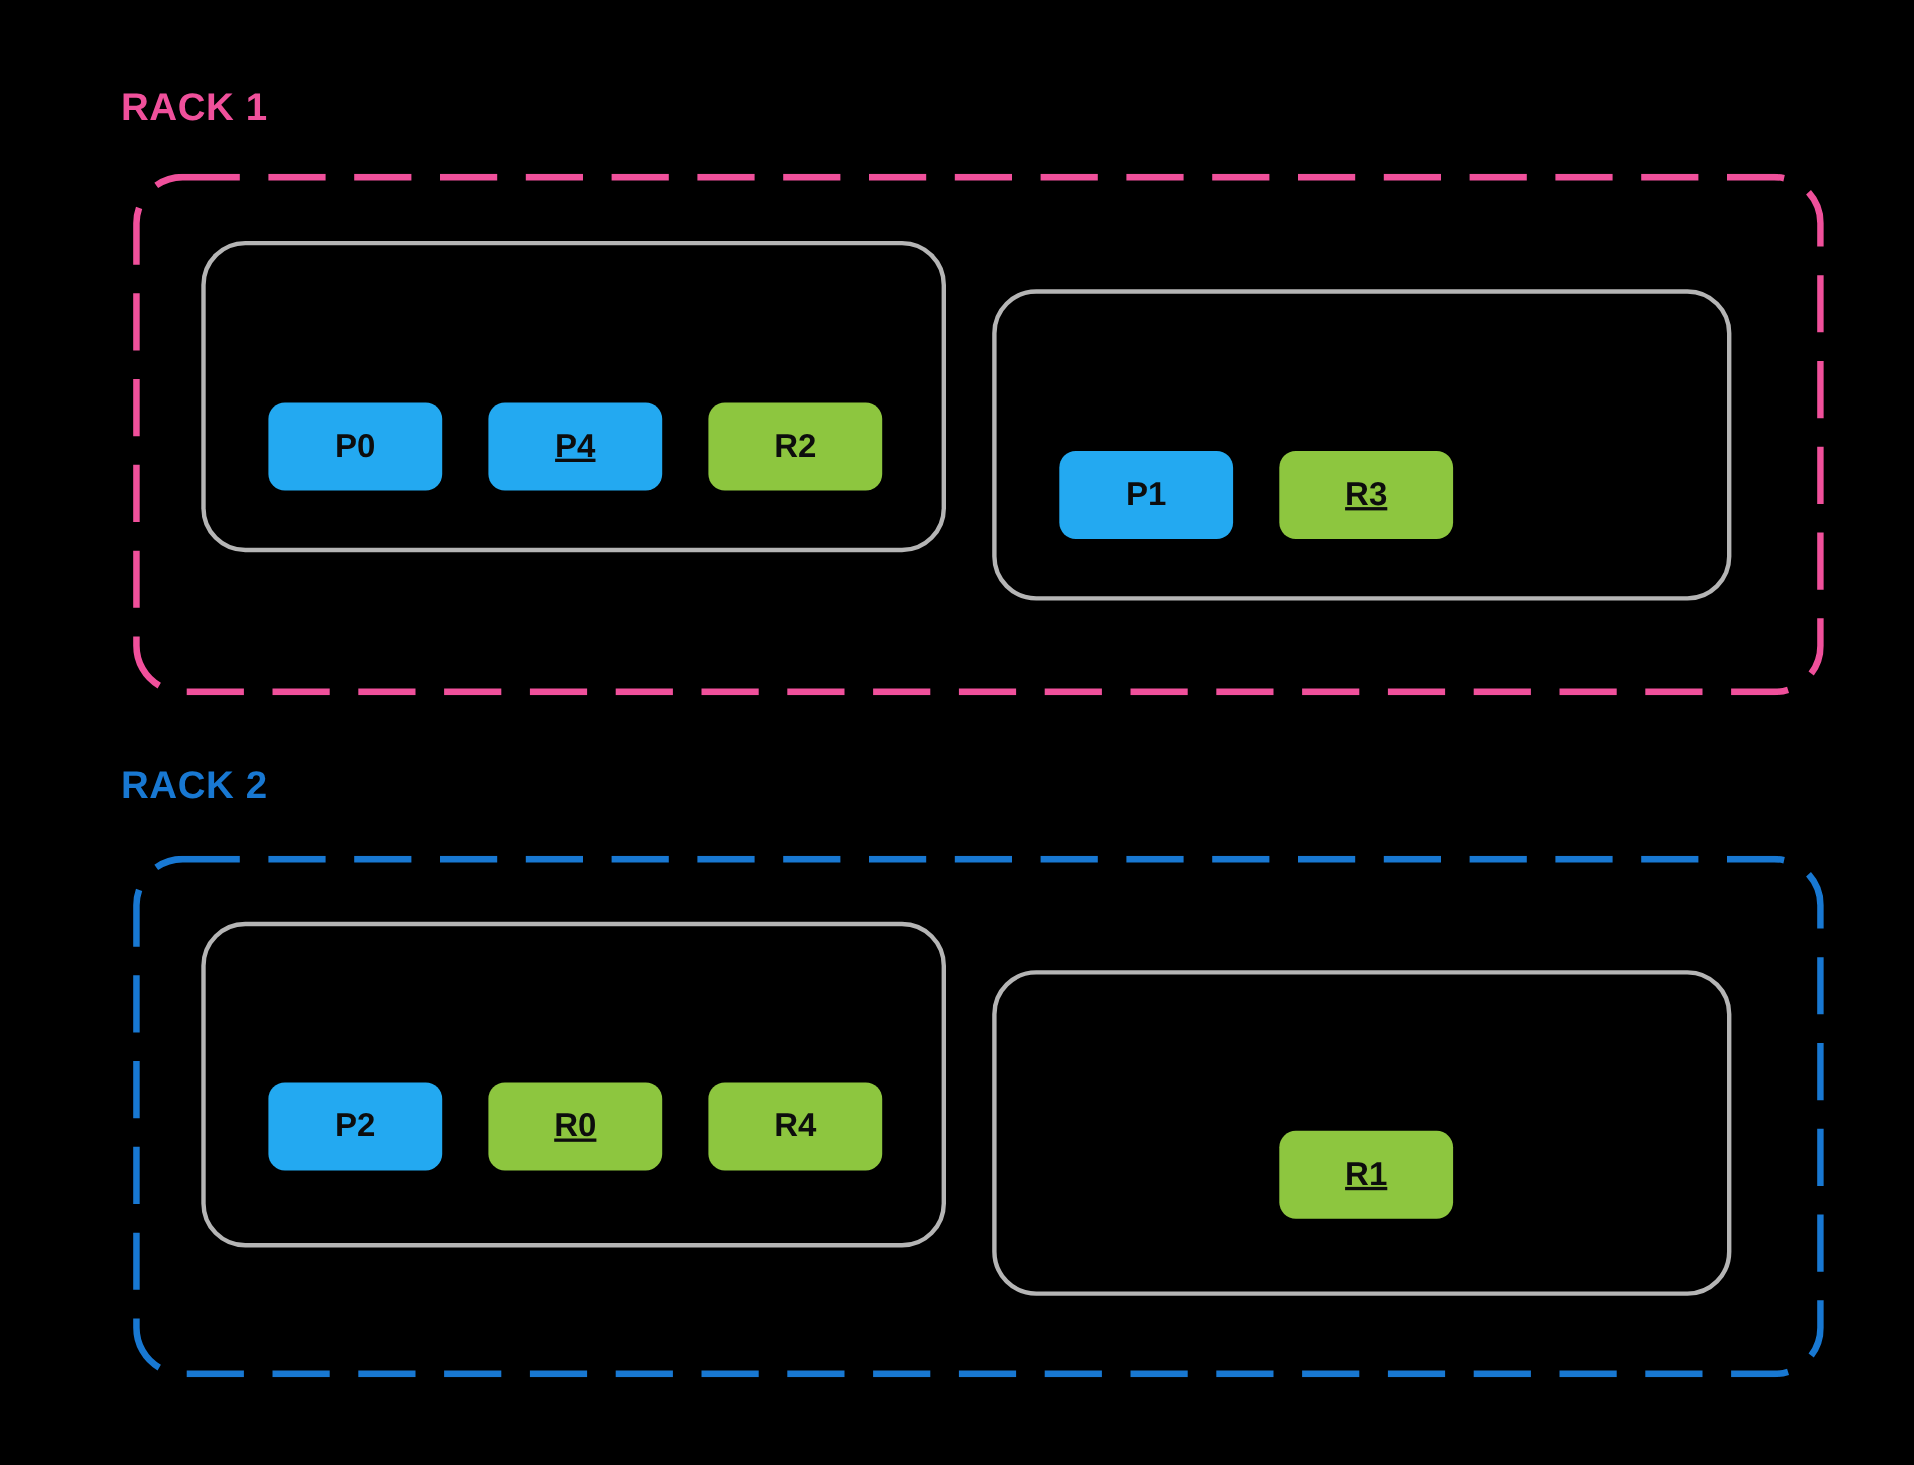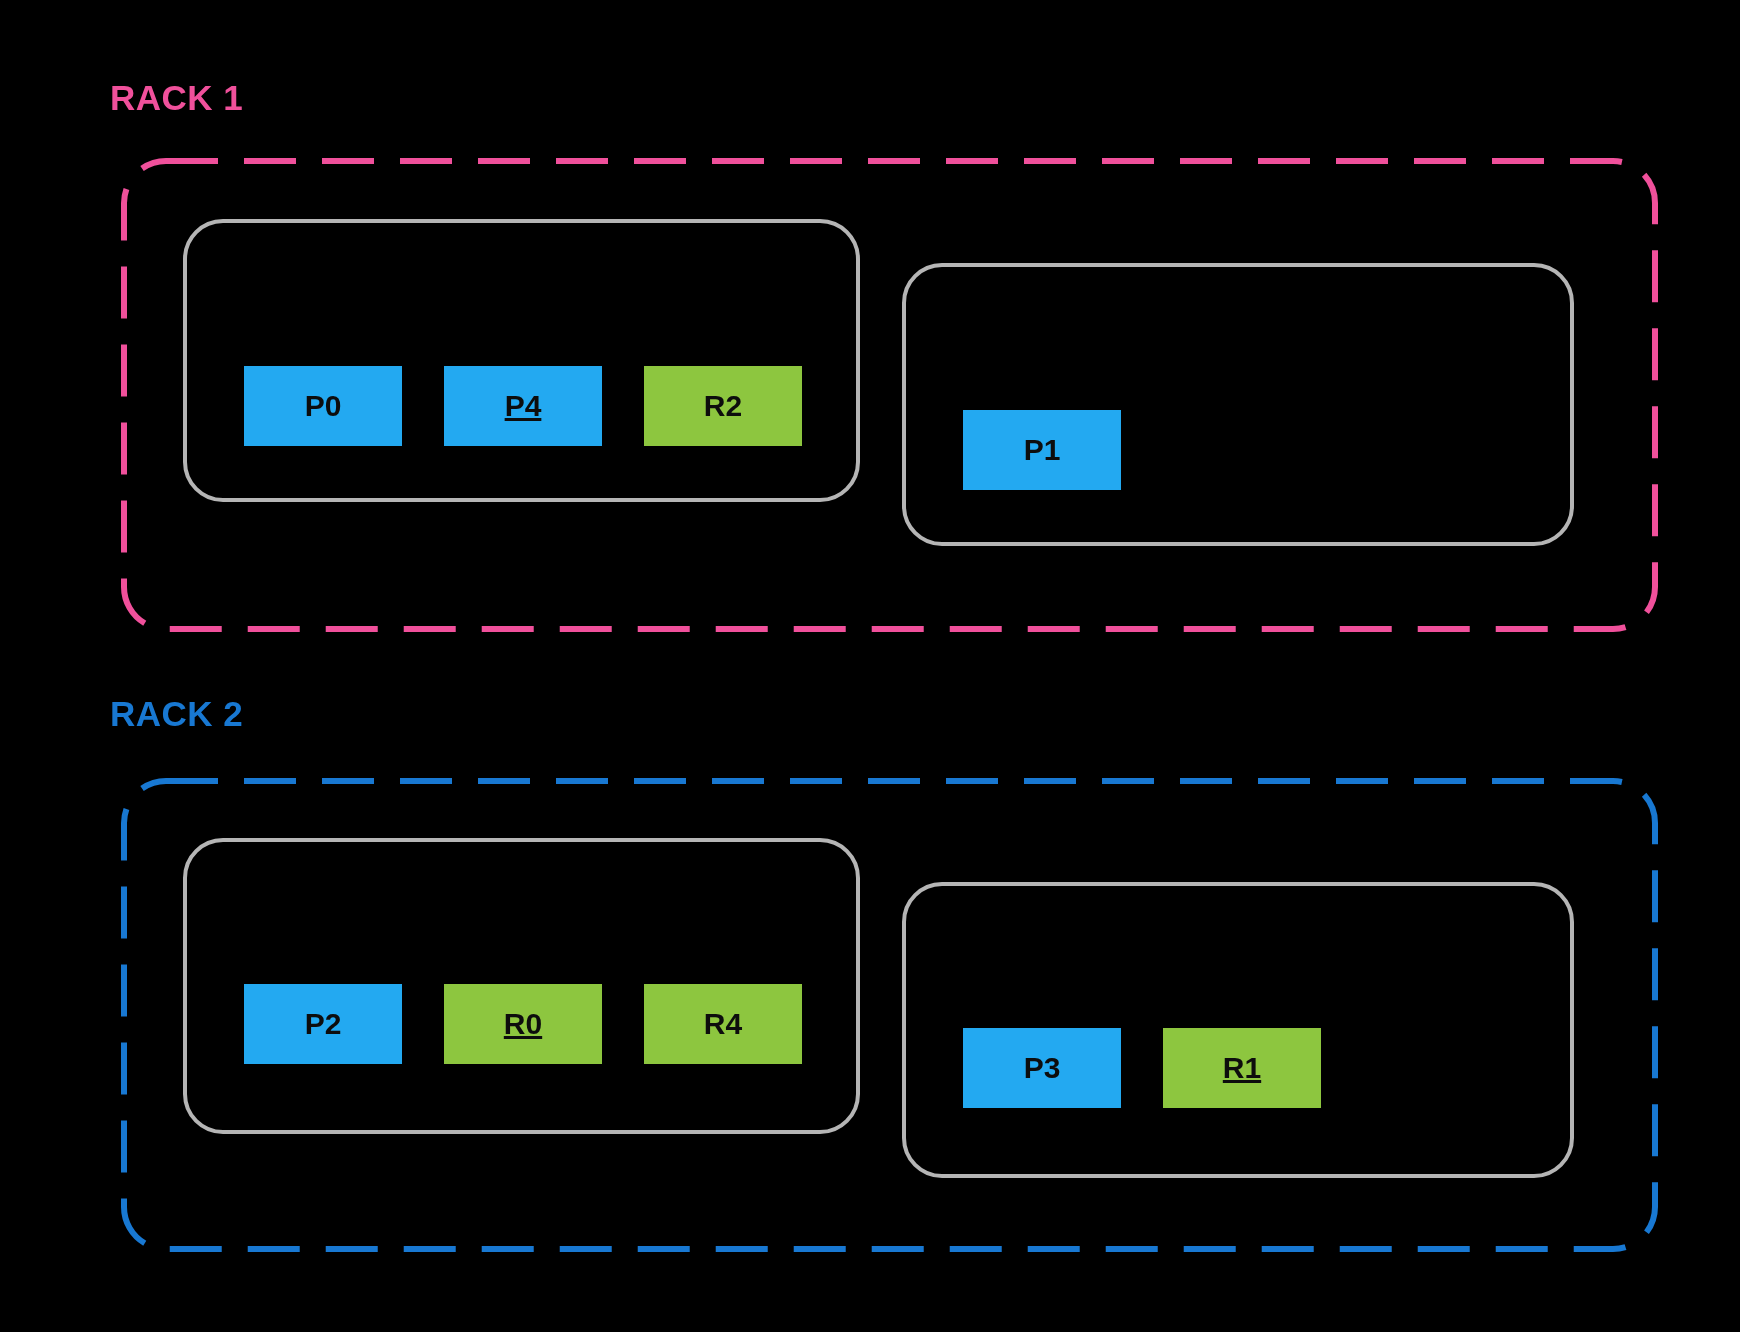--- a/index.html
+++ b/index.html
@@ -61,20 +61,21 @@
   .slot {
     position: absolute;
     top: 143px;
     width: 158px;
     height: 80px;
     text-align: center;
     line-height: 80px;
     font-size: 30px;
     font-weight: 700;
     color: var(--slot-text, #0D0D0D);
+    border-radius: 15px;
   }
   .rack-2 .slot { top: 142px; }
   .col-1 { left: 57px; }
   .col-2 { left: 257px; text-decoration: underline; }
   .col-3 { left: 457px; }
   .slot[data-type="primary"] { background: var(--primary-slot, #23A9F1); }
   .slot[data-type="replica"] { background: var(--replica-slot, #8DC63F); text-align: center; }
 </style>
 </head>
 <body>
@@ -89,37 +90,37 @@
       </svg>
 
       <div class="host host-a">
         <div class="slot col-1" data-type="primary">P0</div>
         <div class="slot col-2" data-type="primary">P4</div>
         <div class="slot col-3" data-type="replica">R2</div>
       </div>
 
       <div class="host host-b">
         <div class="slot col-1" data-type="primary">P1</div>
+        <div class="slot col-2" data-type="replica">R3</div>
       </div>
     </div>
   </section>
 
   <section class="rack rack-2">
     <h2 class="rack-label rack2-label">RACK 2</h2>
     <div class="rack-box rack2-box">
       <svg class="rack-outline-svg" viewBox="0 0 1537 474" aria-hidden="true">
         <rect class="rack-outline" x="3" y="3" width="1531" height="468" rx="42"></rect>
       </svg>
 
       <div class="host host-a">
         <div class="slot col-1" data-type="primary">P2</div>
         <div class="slot col-2" data-type="replica">R0</div>
         <div class="slot col-3" data-type="replica">R4</div>
       </div>
 
       <div class="host host-b">
-        <div class="slot col-1" data-type="primary">P3</div>
         <div class="slot col-2" data-type="replica">R1</div>
       </div>
     </div>
   </section>
 
 </div>
 
 </body></html>

